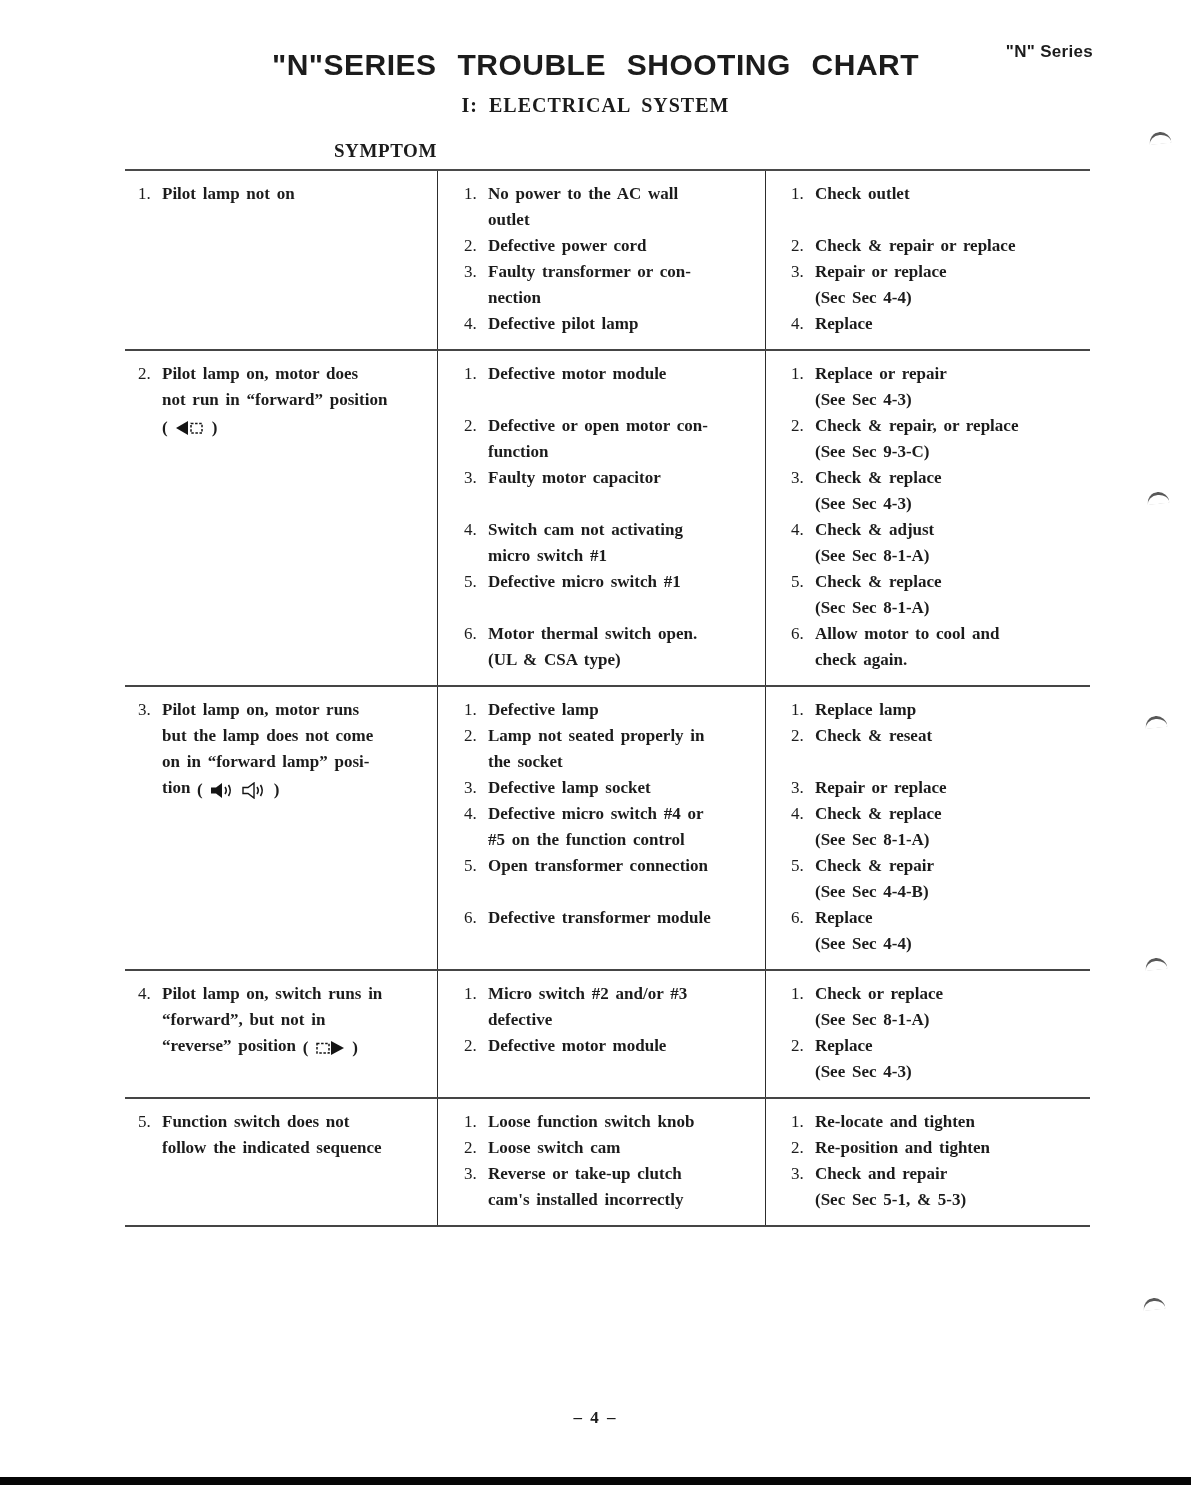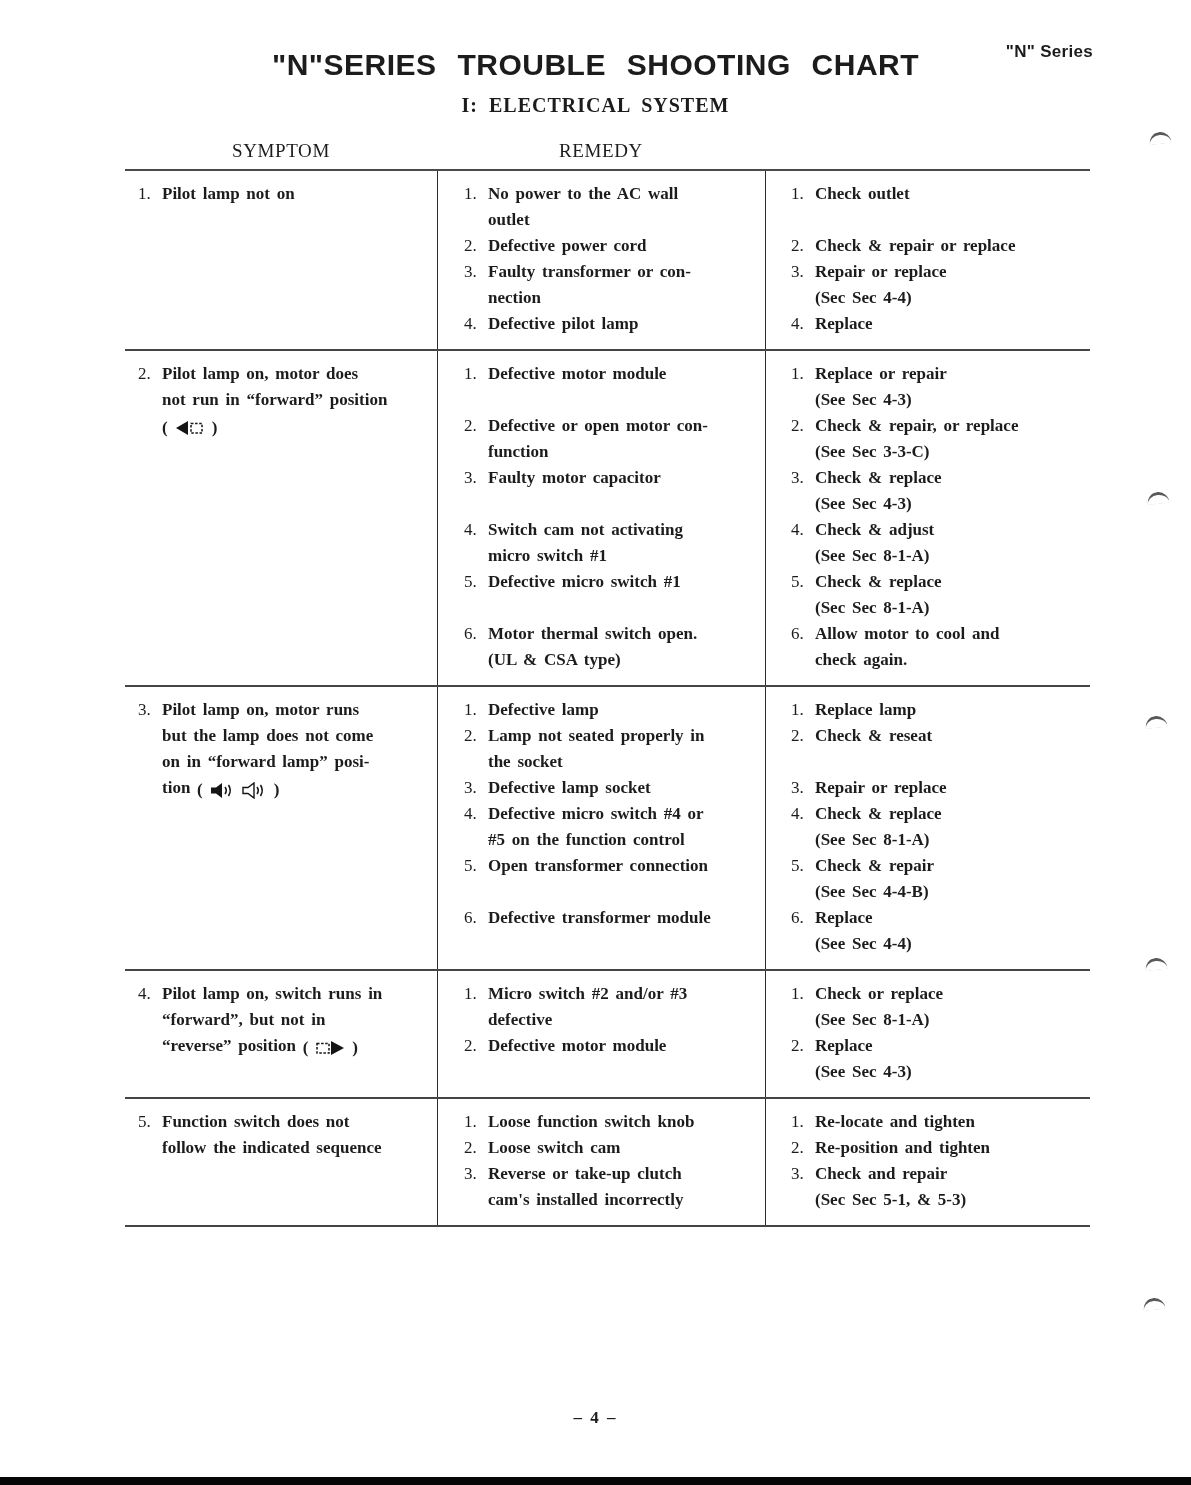--- a/index.html
+++ b/index.html
@@ -27,21 +27,21 @@
     position:absolute;top:94px;left:0;width:100%;
     text-align:center;margin:0;
     font-weight:bold;font-size:20px;letter-spacing:1px;word-spacing:5px;
   }
   .ttable{position:absolute;top:140px;left:125px;width:965px;}
   .thead{
     display:grid;grid-template-columns:312px 328px 325px;
     padding-bottom:7px;border-bottom:2.5px solid #4a4a4a;
   }
   .thead .hcell{
-    text-align:center;font-weight:normal;font-size:19px;letter-spacing:.6px;
+    text-align:right;font-weight:bold;font-size:19px;letter-spacing:.6px;
   }
   .trow{
     display:grid;grid-template-columns:312px 328px 325px;
     border-bottom:2.2px solid #454545;
   }
   .cell{font-size:17px;line-height:26px;}
   .sym-cell{grid-column:1;padding:10px 12px 10px 13px;}
   .cause-cell{grid-column:2;border-left:1.6px solid #2d2d2d;padding-left:26px;padding-right:14px;}
   .remedy-cell{grid-column:3;border-left:1.6px solid #2d2d2d;padding-left:25px;padding-right:10px;}
   .first{padding-top:10px;}
@@ -71,21 +71,20 @@
 
 <div class="page">
 
   <div class="corner">"N" Series</div>
   <h1 class="title">"N"SERIES TROUBLE SHOOTING CHART</h1>
   <h2 class="subtitle">I: ELECTRICAL SYSTEM</h2>
 
   <div class="ttable">
     <div class="thead">
       <div class="hcell">SYMPTOM</div>
-      <div class="hcell">REMEDY</div>
     </div>
     <div>
         <div class="trow">
           <div class="cell sym-cell" style="grid-row: 1 / span 4;">
             <div class="item">
               <span class="num">1.</span>
               <div class="itext">
                 <div class="ln">Pilot lamp not on</div>
               </div>
             </div>
@@ -202,21 +201,21 @@
                 <div class="ln">Defective or open motor con-</div>
                 <div class="ln">function</div>
               </div>
             </div>
           </div>
           <div class="cell remedy-cell" style="grid-area: 2 / 3;">
             <div class="item">
               <span class="num">2.</span>
               <div class="itext">
                 <div class="ln">Check &amp; repair, or replace</div>
-                <div class="ln">(See Sec 3-3-C)</div>
+                <div class="ln">(See Sec 9-3-C)</div>
               </div>
             </div>
           </div>
           <div class="cell cause-cell" style="grid-area: 3 / 2;">
             <div class="item">
               <span class="num">3.</span>
               <div class="itext">
                 <div class="ln">Faulty motor capacitor</div>
               </div>
             </div>

